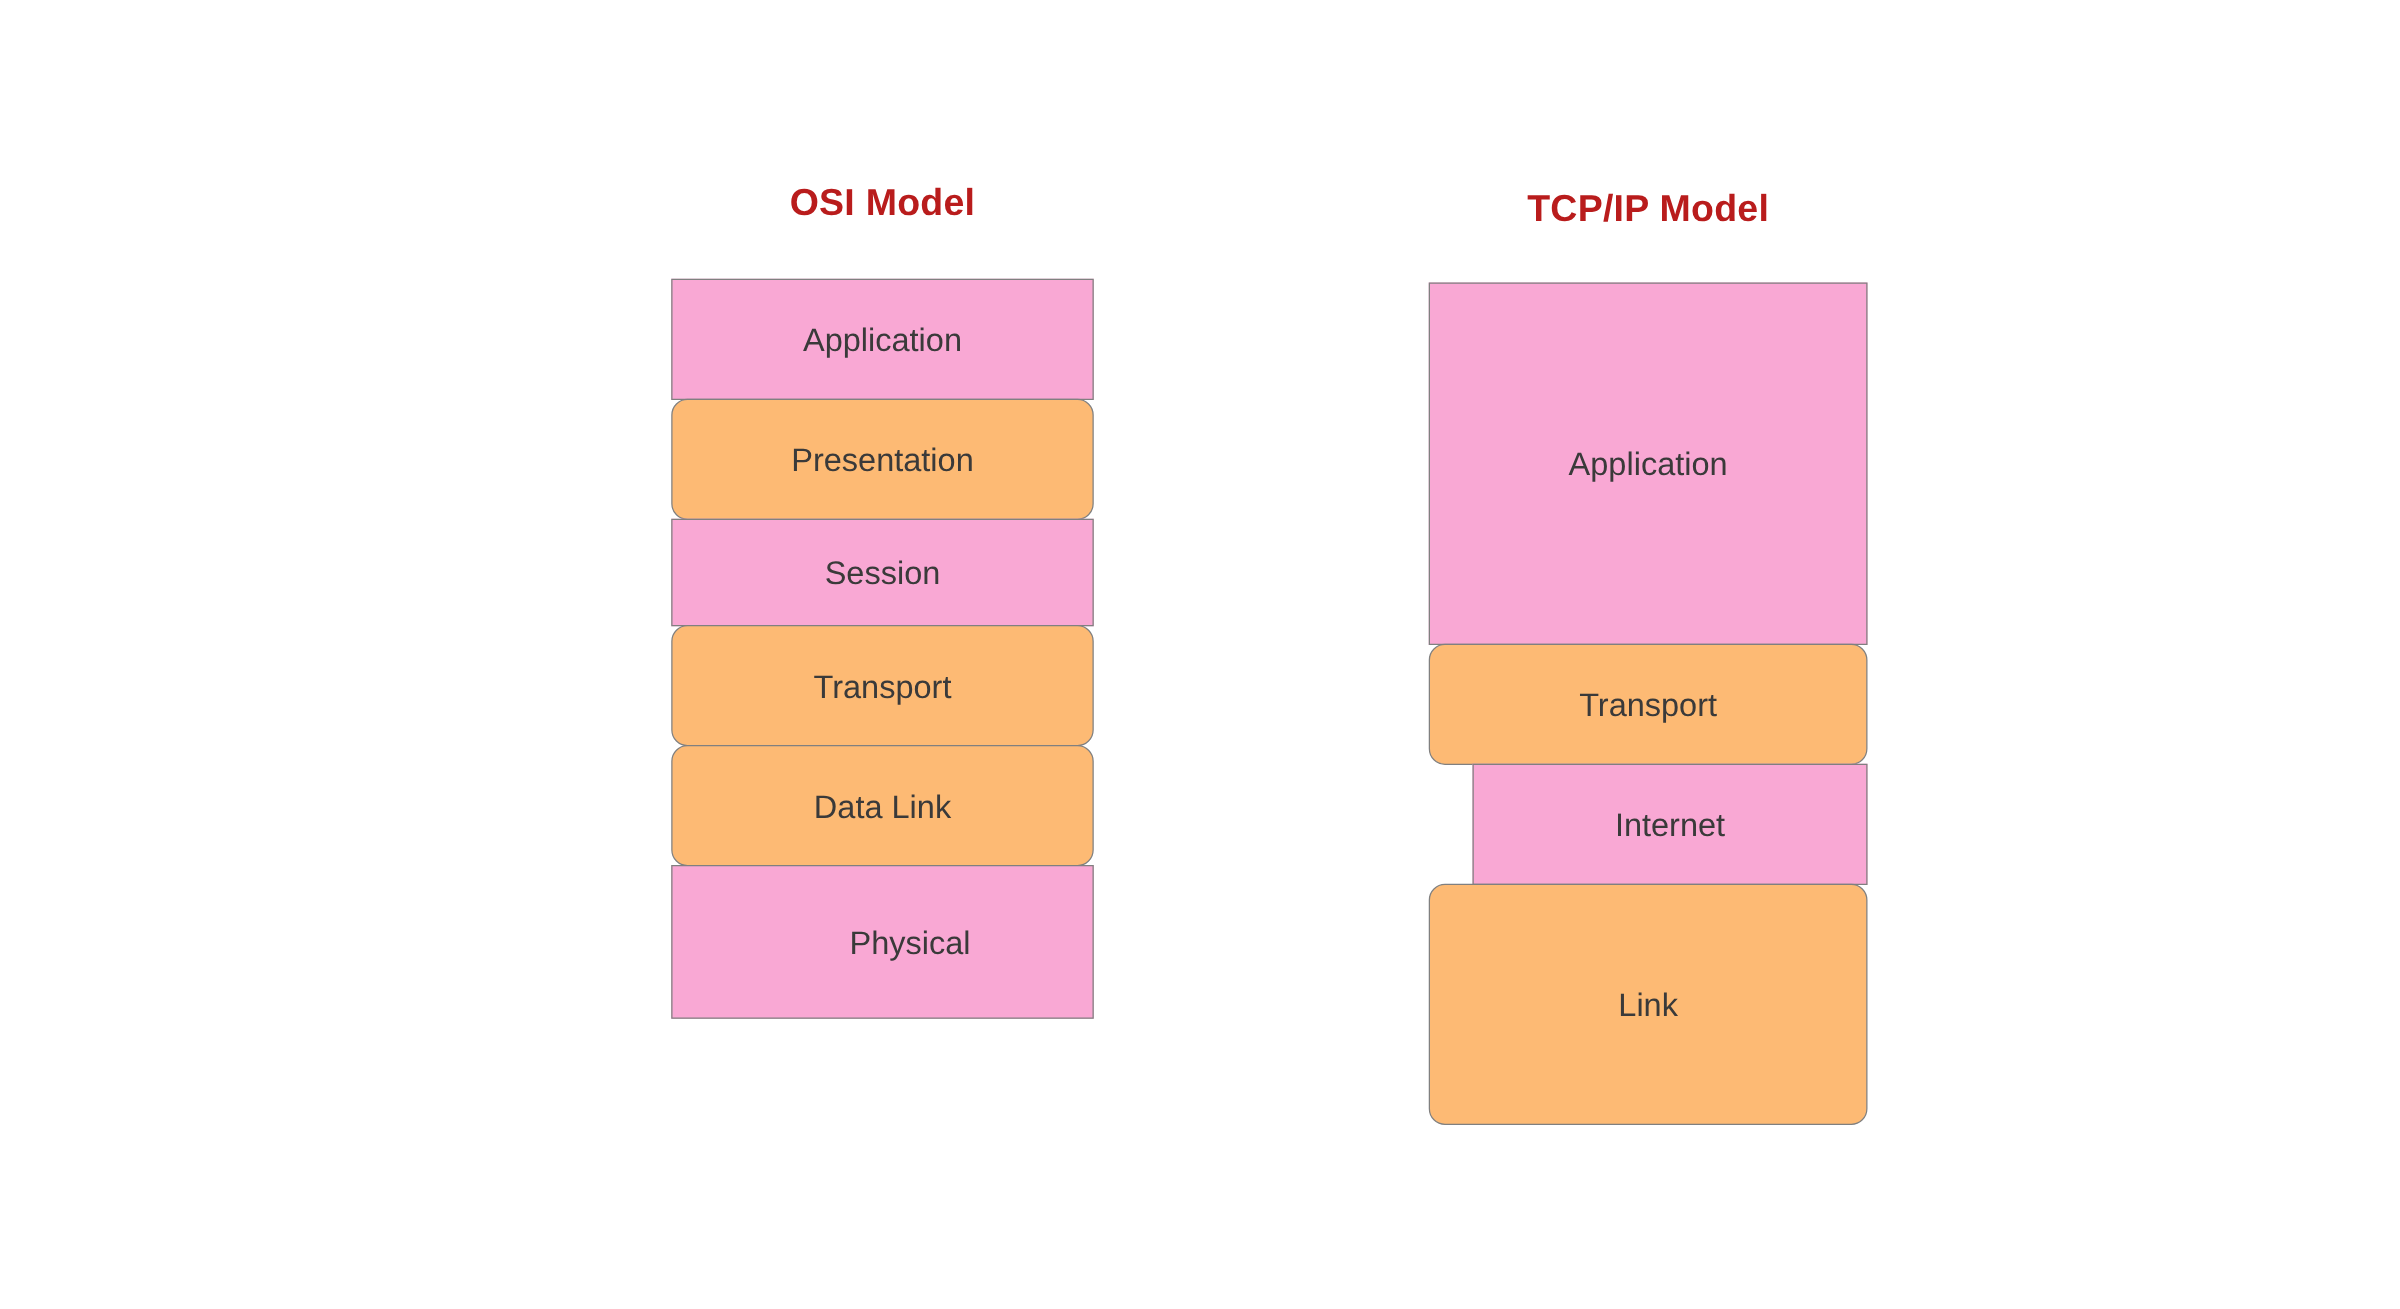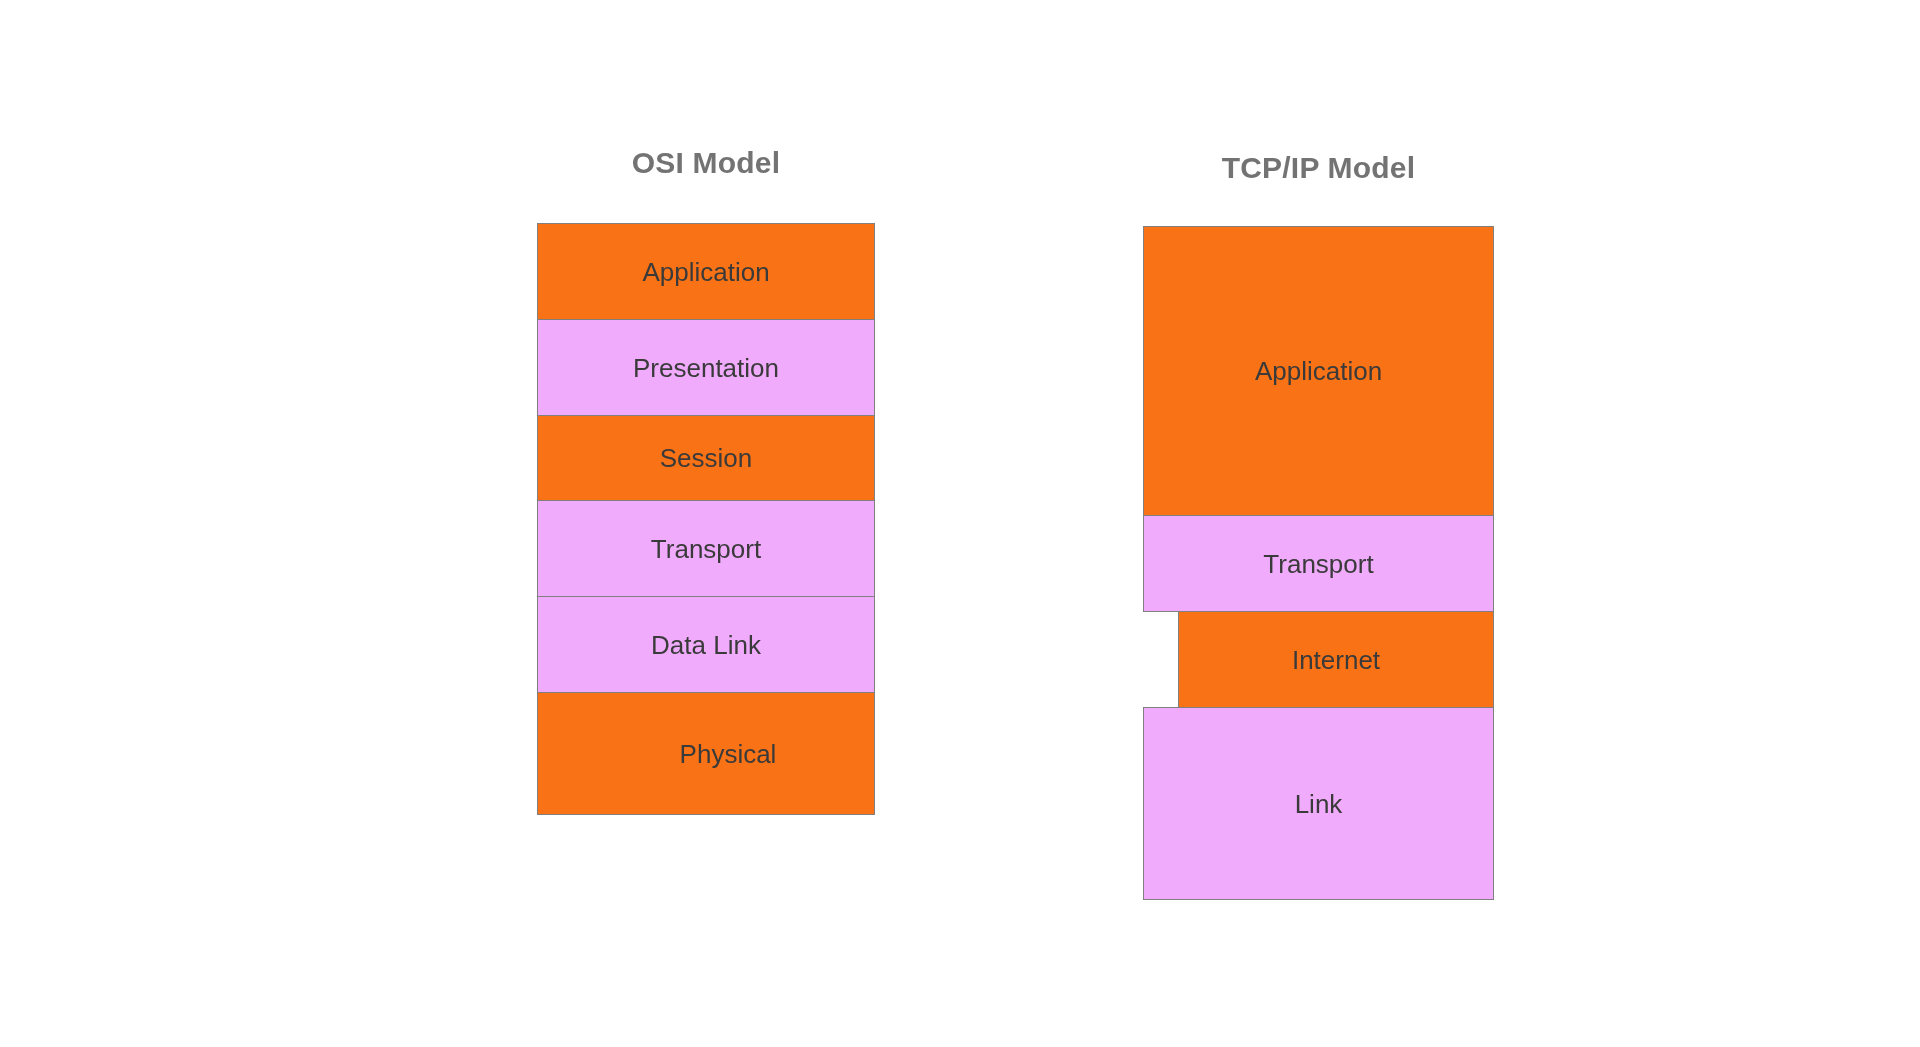--- a/index.html
+++ b/index.html
@@ -22,21 +22,21 @@
     top: 0;
     width: 1920px;
     height: 1047px;
   }
 
   
   .model-title {
     position: absolute;
     font-size: 30px;
     font-weight: bold;
-    color: #737373;
+    color: #b91c1c;
     letter-spacing: 0.2px;
     white-space: nowrap;
     text-align: center;
     line-height: 1;
   }
   #osi-title {
     left: 537px;
     top: 148px;
     width: 338px;
   }
@@ -77,24 +77,25 @@
     color: #3a3a3a;
     font-size: 26px;
     font-weight: normal;
     line-height: 1;
     white-space: nowrap;
   }
   .layer:last-child {
     margin-bottom: 0;
   }
   .layer.fill-peach {
-    background: #f97316;
+    background: #f9a8d4;
   }
   .layer.fill-white {
-    background: #f0abfc;
+    background: #fdba74;
+    border-radius: 13px;
   }
 </style>
 </head>
 <body>
 
 <div id="canvas">
 
   <div class="model-title" id="osi-title">OSI Model</div>
 
   <div class="stack" id="osi-stack">

